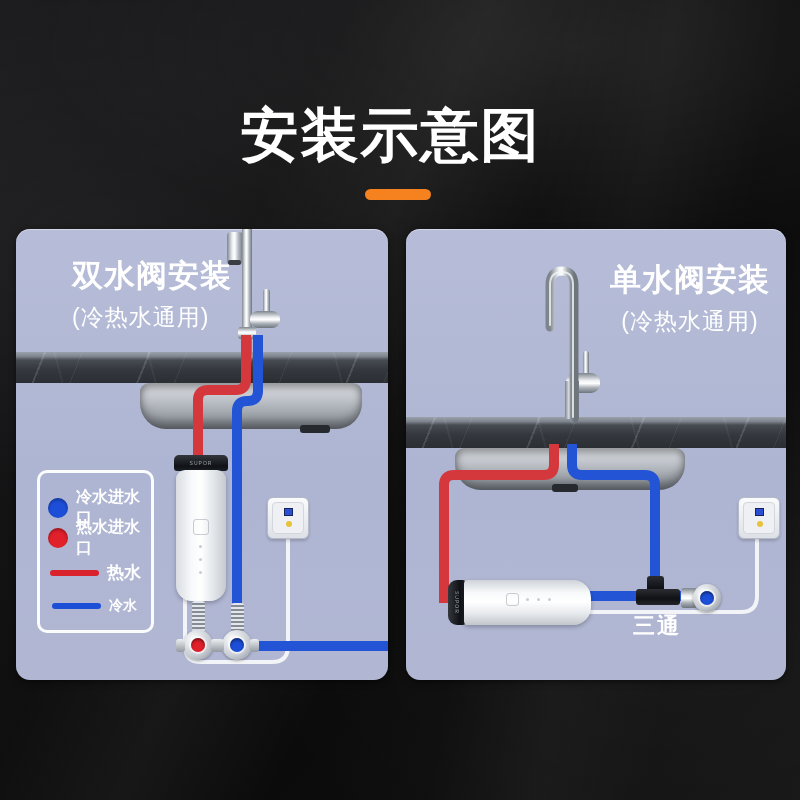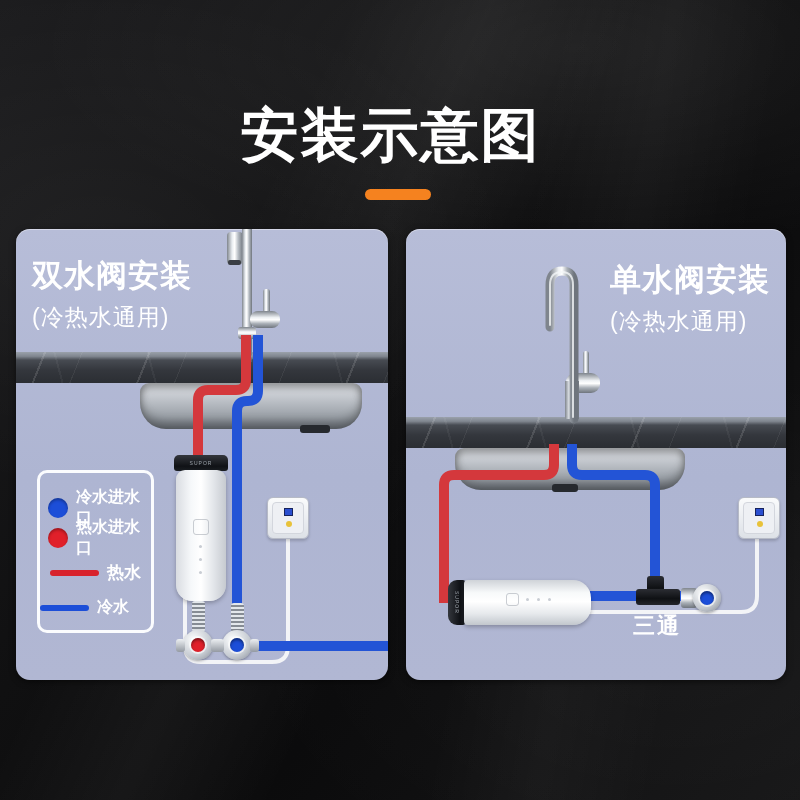--- a/index.html
+++ b/index.html
@@ -20,25 +20,25 @@
     color:#ffffff;font-size:58px;font-weight:900;letter-spacing:2px;line-height:62px;}
   .title-bar{position:absolute;left:365px;top:189px;width:66px;height:11px;border-radius:6px;
     background:var(--accent-orange,#f5821f);}
 
   .panel{position:absolute;top:229px;height:451px;border-radius:14px;overflow:hidden;
     background:linear-gradient(180deg,#b7bdd8 0%, var(--panel-bg,#aeb5d2) 55%, #b1b7d3 100%);
     box-shadow:inset 0 1px 0 rgba(255,255,255,.4), 0 2px 6px rgba(0,0,0,.5);}
   .panel-left{left:16px;width:372px;}
   .panel-right{left:406px;width:380px;}
 
-  .ph{position:absolute;color:#ffffff;z-index:30;}
+  .ph{position:absolute;color:#ffffff;z-index:30;margin-left:40px;}
   .ph .h{font-size:31px;font-weight:800;letter-spacing:1px;}
   .ph .sub{font-size:23px;font-weight:400;margin-top:5px;letter-spacing:1px;}
   .ph-left{left:16px;top:26px;}
-  .ph-right{right:16px;top:30px;text-align:left;}
+  .ph-right{right:16px;top:30px;text-align:center;}
 
   .counter{position:absolute;left:0;width:100%;height:31px;z-index:6;
     background:linear-gradient(180deg,#9aa1ab 0%,#80868f 14%,#474b52 26%,#34373d 58%,#2b2e33 100%);}
   .counter::after{content:"";position:absolute;inset:0;opacity:.45;
     background:
       repeating-linear-gradient(112deg, transparent 0 26px, rgba(255,255,255,.28) 26px 28px, transparent 28px 61px, rgba(255,255,255,.14) 61px 62px, transparent 62px 97px),
       repeating-linear-gradient(75deg, transparent 0 44px, rgba(255,255,255,.1) 44px 46px, transparent 46px 90px);}
   .c-left{top:123px;} .c-right{top:188px;}
 
   .sink{position:absolute;z-index:4;border-radius:9px 9px 26px 26px;
@@ -116,21 +116,21 @@
     box-shadow:inset 0 2px 3px rgba(0,0,0,.45), 0 0 0 2px rgba(255,255,255,.6);}
 
   .legend{position:absolute;left:21px;top:241px;width:117px;height:163px;z-index:30;
     border:3px solid #fbfcfe;border-radius:10px;padding-left:37px;}
   .lg-row{position:absolute;display:flex;align-items:center;gap:8px;color:#fff;font-weight:700;}
   .lg-dot{width:20px;height:20px;border-radius:50%;flex:0 0 auto;box-shadow:inset 0 2px 3px rgba(0,0,0,.3);}
   .lg-line{width:49px;height:6px;border-radius:3px;flex:0 0 auto;}
   .lg-r1{left:8px;top:14px;font-size:16px;}
   .lg-r2{left:8px;top:44px;font-size:16px;}
   .lg-r3{left:10px;top:88px;font-size:17px;}
-  .lg-r4{left:0;top:124px;font-size:16px;}
+  .lg-r4{left:12px;top:124px;font-size:14px;}
 </style>
 </head>
 <body>
 
 <div class="stage">
   <div class="sheen"></div>
 
   <div class="title">安装示意图</div>
   <div class="title-bar"></div>
 

